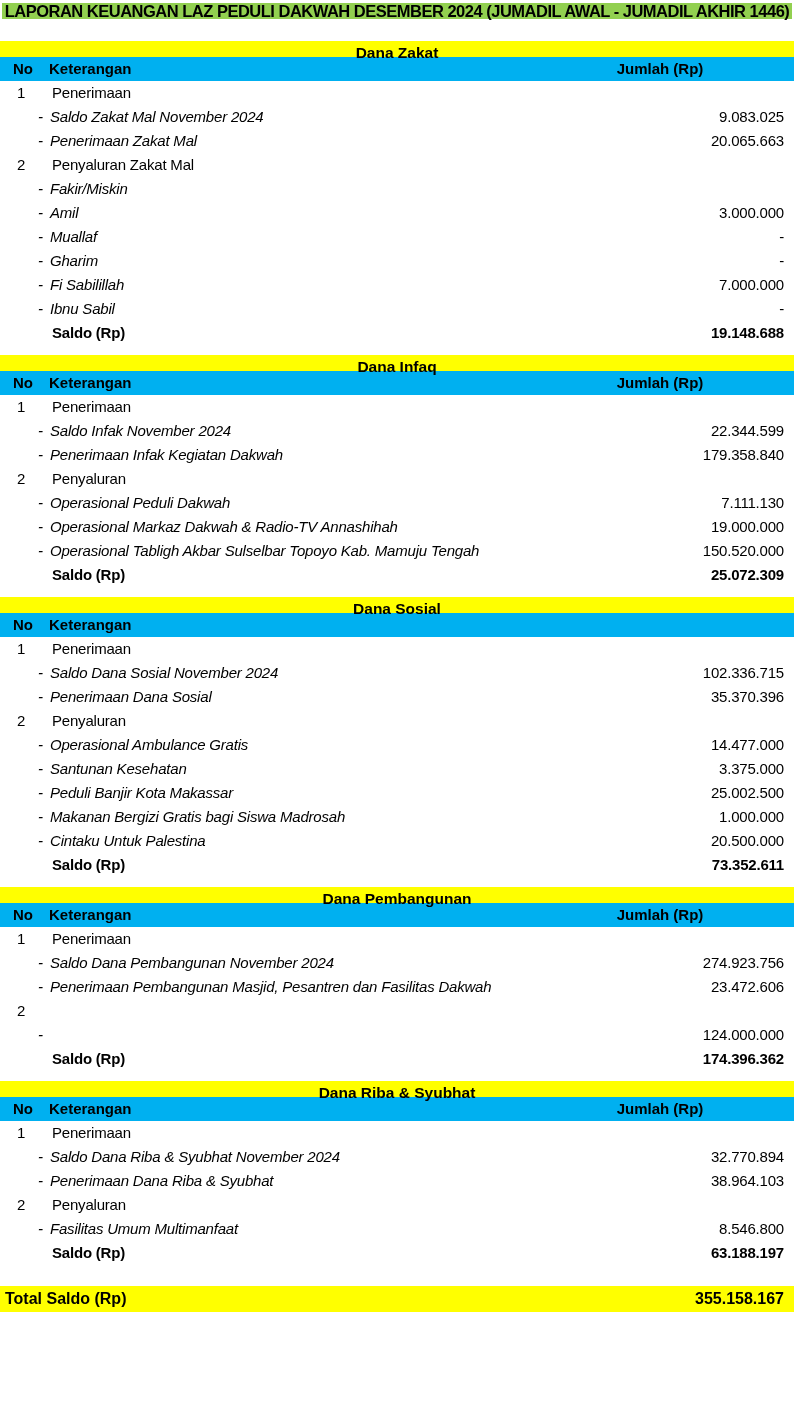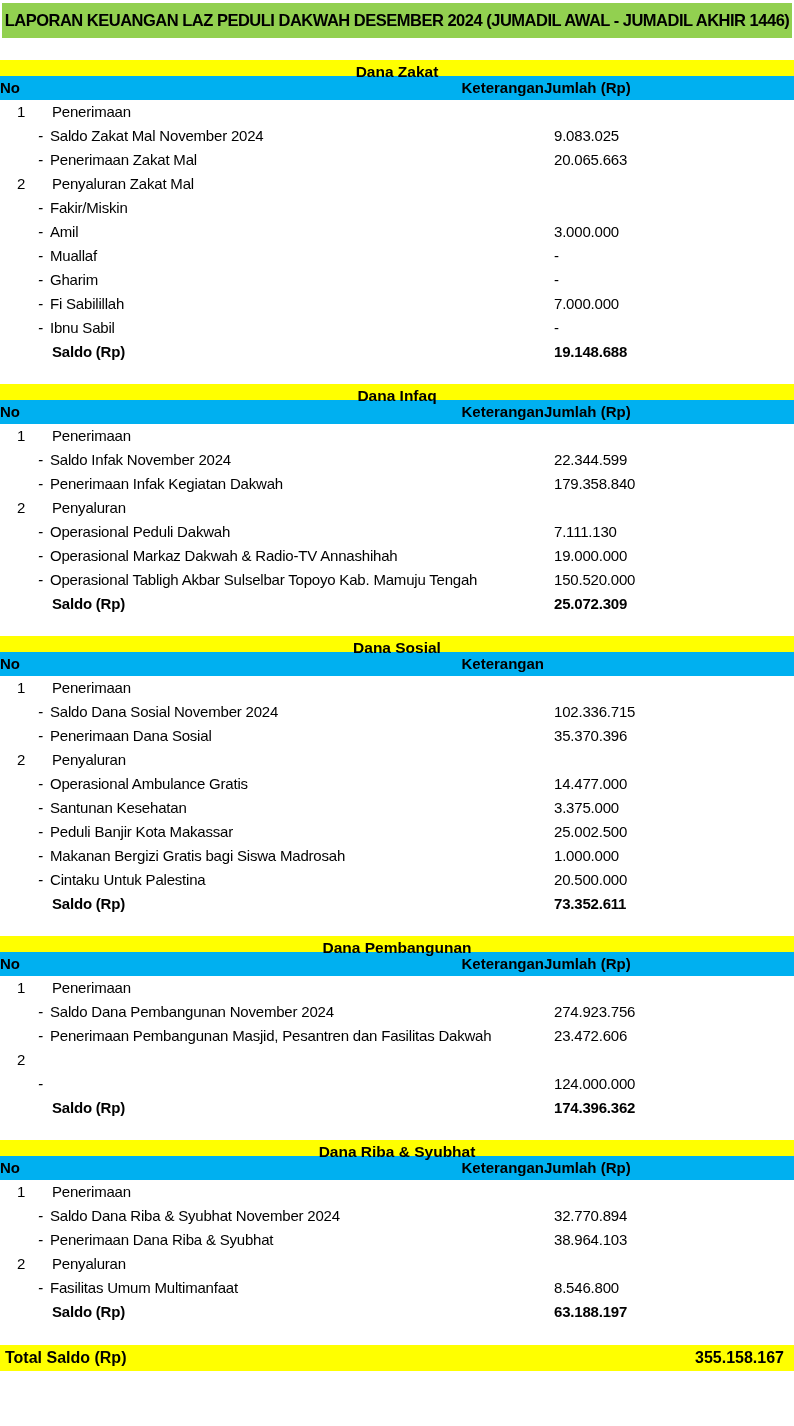--- a/index.html
+++ b/index.html
@@ -12,54 +12,54 @@
     height: 1426px;
     overflow: hidden;
     font-family: "Liberation Sans", sans-serif;
     color: #000000;
     position: relative;
   }
 
   
   .title-bar {
     margin: 3px 2px 0 2px;
-    height: 35px;
+    height: 16px;
     background: #92D050;
     display: flex;
     align-items: center;
     justify-content: center;
     font-weight: bold;
     font-size: 16.5px;
     letter-spacing: -0.5px;
     white-space: nowrap;
   }
 
   
-  .section { margin-top: 20px; }
+  .section { margin-top: 10px; }
   .section.first { margin-top: 22px; }
 
   .sec-title {
     height: 16px;
     line-height: 23px;
     background: #FFFF00;
     text-align: center;
     font-weight: bold;
     font-size: 15.5px;
   }
   .sec-head {
     height: 24px;
     line-height: 24px;
     background: #00B0F0;
     display: flex;
     font-weight: bold;
     font-size: 15px;
   }
-  .h-no   { flex: 0 0 49px; box-sizing: border-box; text-align: left; }
-  .h-ket  { flex: 0 0 495px; text-align: right; }
-  .h-jum  { flex: 1; text-align: left; padding-right: 18px; box-sizing: border-box; }
+  .h-no   { flex: 0 0 49px; padding-left: 13px; box-sizing: border-box; text-align: left; }
+  .h-ket  { flex: 0 0 495px; text-align: left; }
+  .h-jum  { flex: 1; text-align: center; padding-right: 18px; box-sizing: border-box; }
 
   .row {
     height: 24px;
     line-height: 24px;
     display: flex;
     font-size: 15px;
     letter-spacing: -0.2px;
     white-space: nowrap;
   }
   .r-no {
@@ -69,24 +69,25 @@
   }
   .r-ket {
     flex: 1;
     display: flex;
     overflow: hidden;
   }
   .row.main  .r-ket { padding-left: 16px; }
   .row.saldo .r-ket { padding-left: 16px; }
   .row.sub   .r-ket { padding-left: 2px; }
   .dash { width: 12px; flex: none; font-style: italic; }
-  .row.sub .r-label { }
+  .row.sub .r-label { font-style: italic; }
   .row.saldo { font-weight: bold; }
   .r-val {
     flex: 0 0 240px;
+    text-align: right;
     padding-right: 10px;
     box-sizing: border-box;
     font-style: normal;
   }
 
   
   .total-row {
     margin-top: 21px;
     height: 26px;
     line-height: 26px;

